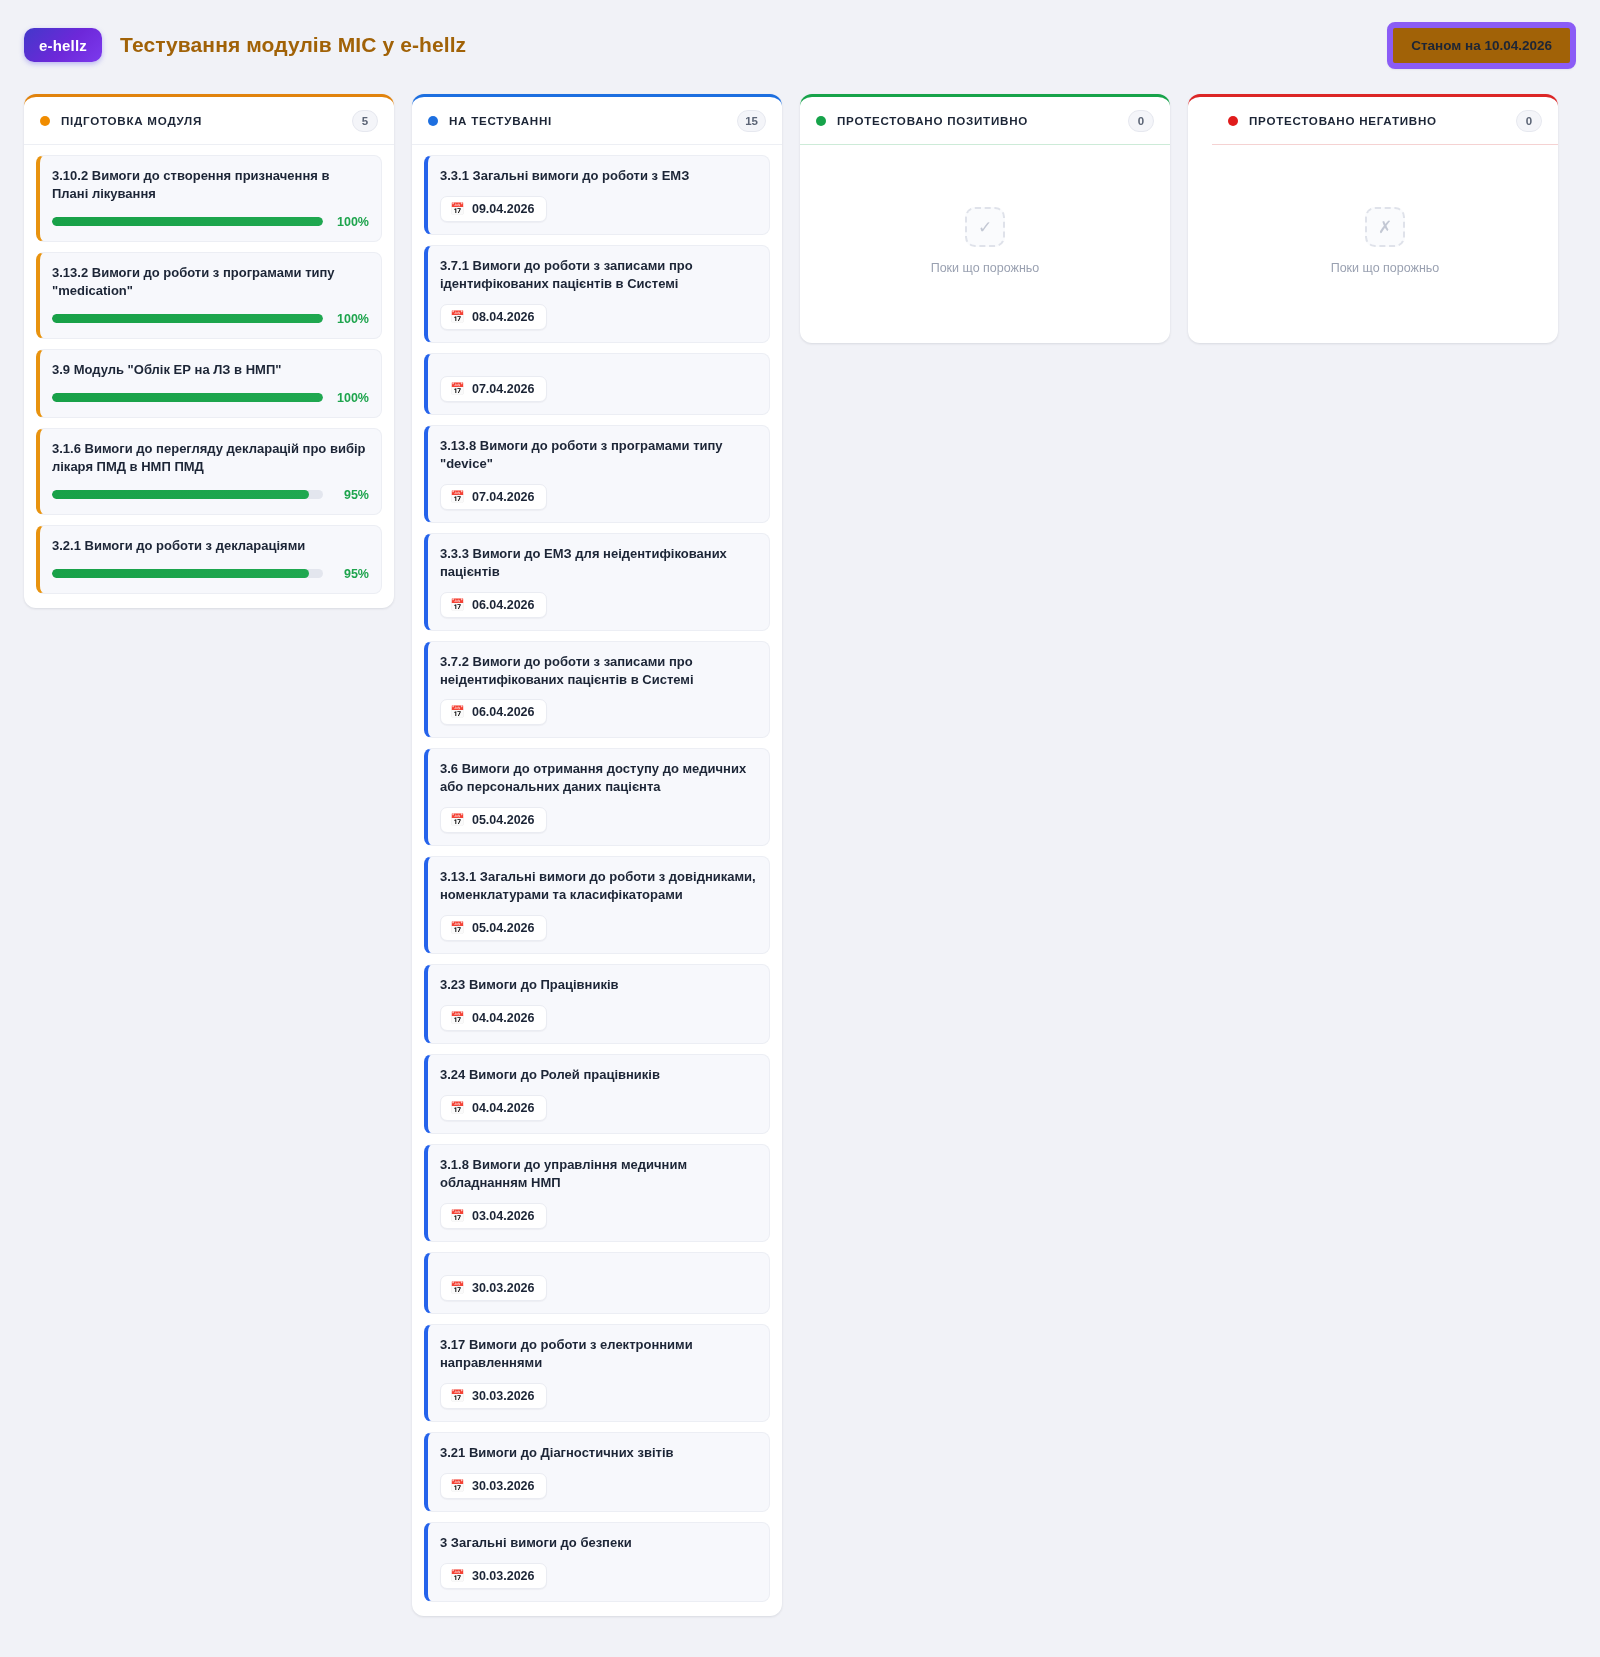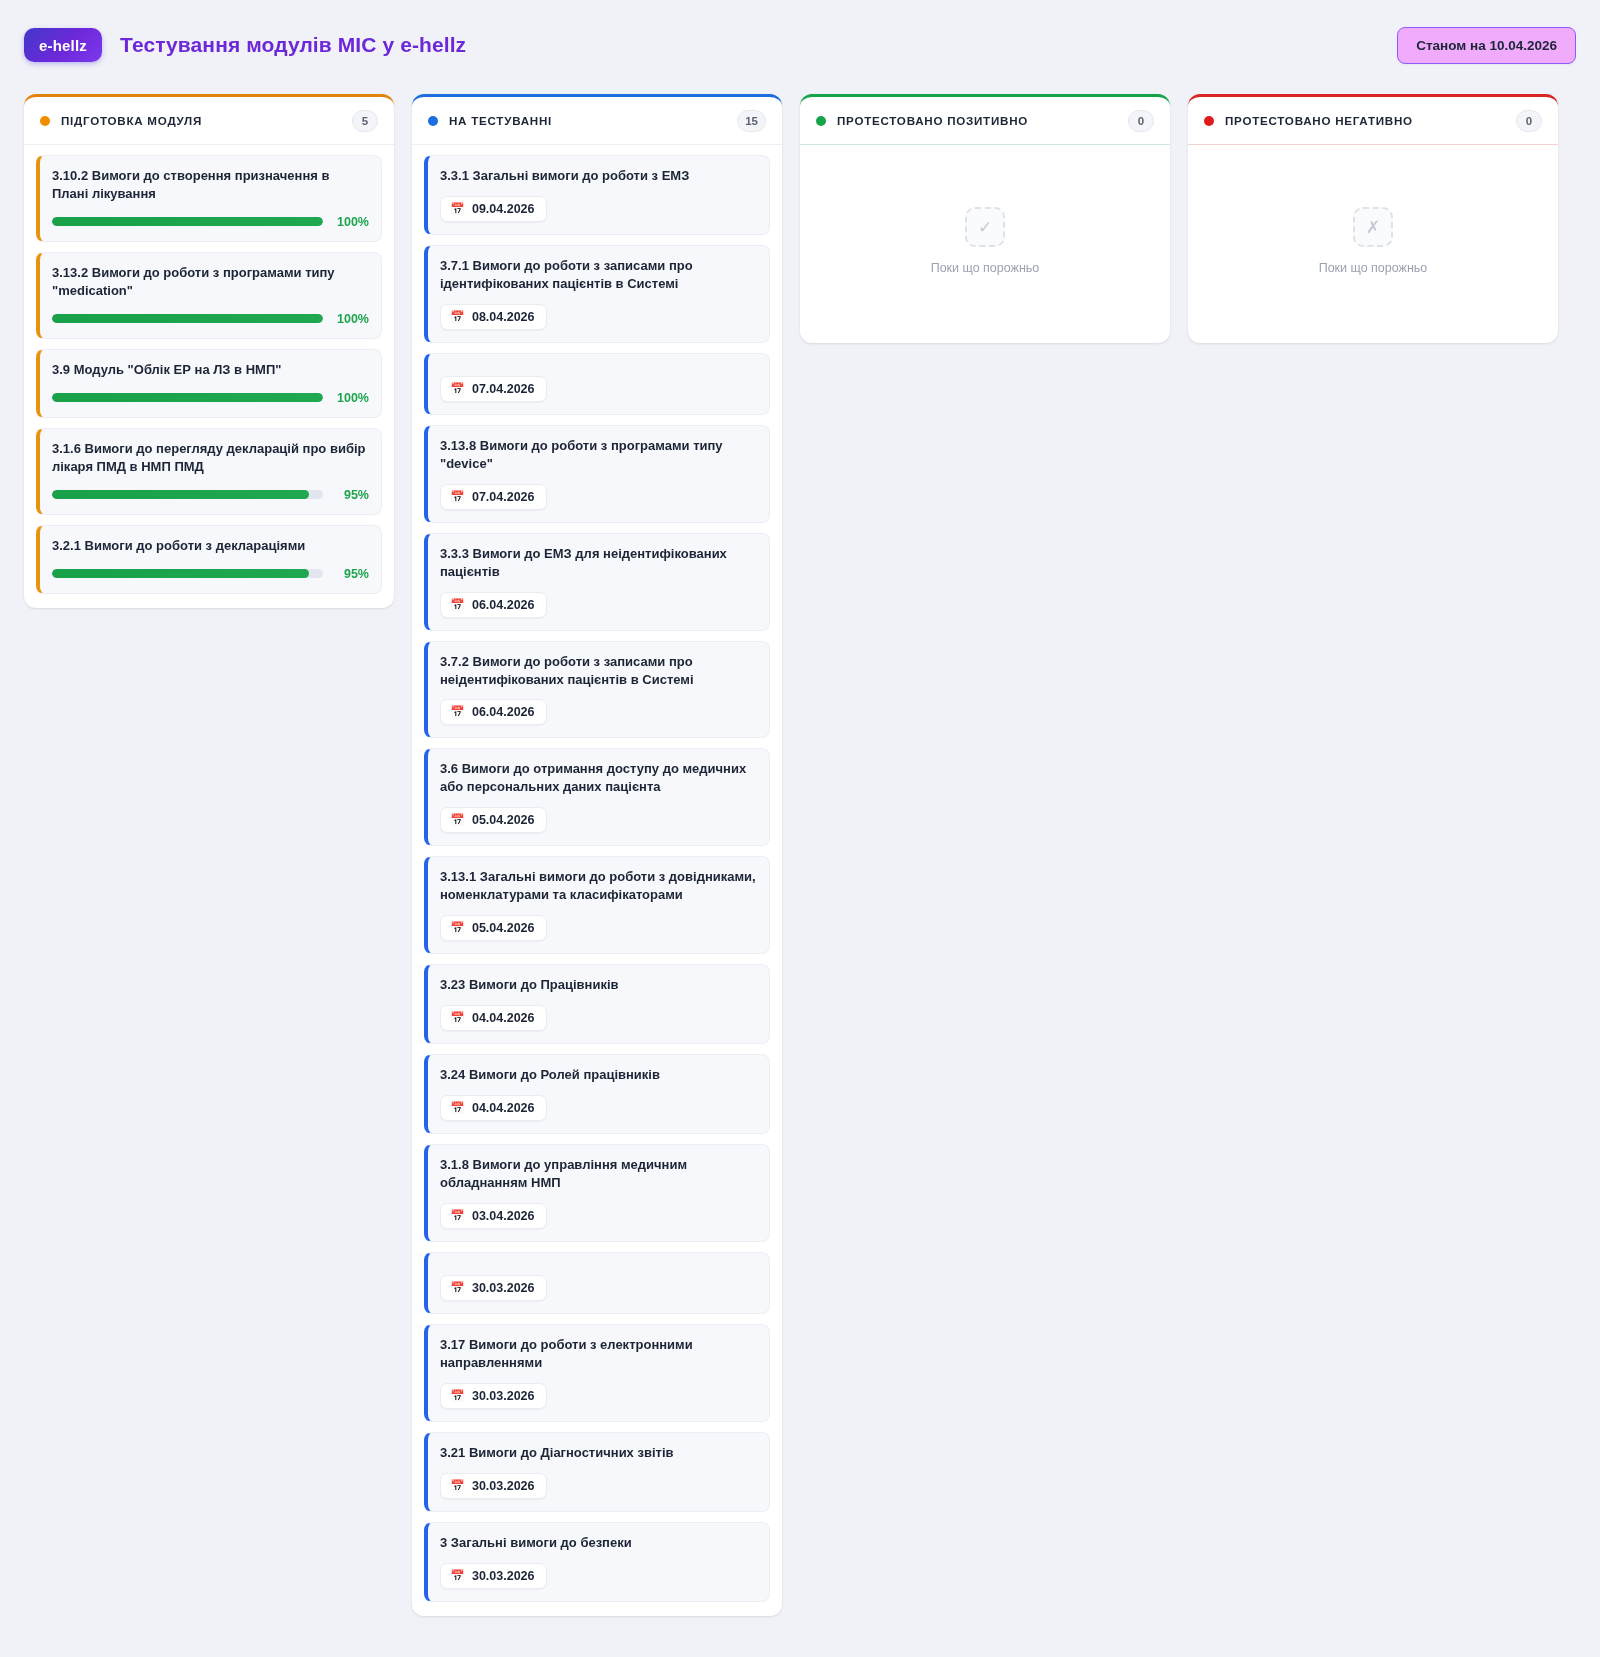--- a/index.html
+++ b/index.html
@@ -27,27 +27,27 @@
     background: linear-gradient(135deg, #4338ca 0%, #6d28d9 55%, #7c3aed 100%);
     color: #ffffff;
     font-size: 15px; font-weight: 700; letter-spacing: .2px;
     box-shadow: 0 2px 5px rgba(79,70,229,.35);
     flex: none;
   }
   .page-title {
     margin-left: 18px;
     font-size: 21px;
     font-weight: 700;
-    color: #6d28d9;
+    color: #a16207;
     letter-spacing: .1px;
   }
   .asof-btn {
     margin-left: auto;
-    background: #f0abfc;
-    border: 1px solid #8b5cf6;
+    background: #a16207;
+    border: 6px solid #8b5cf6;
     border-radius: 8px;
     padding: 10px 18px;
     font-size: 13.5px;
     font-weight: 700;
     color: #1c2536;
     box-shadow: 0 1px 2px rgba(16,24,40,.05);
     cursor: pointer;
     font-family: "Liberation Sans", sans-serif;
     text-align: right;
   }
@@ -63,21 +63,21 @@
     flex: none;
     background: #ffffff;
     border-radius: 12px;
     border-top: 3px solid #4c1d95;
     box-shadow: 0 1px 3px rgba(16,24,40,.07), 0 1px 2px rgba(16,24,40,.04);
     overflow: hidden;
   }
   .column.c-prep   { border-top-color: #e1830d; }
   .column.c-test   { border-top-color: #1d6fe0; }
   .column.c-pass   { border-top-color: #17a34a; }
-  .column.c-fail   { border-top-color: #dc2626; }
+  .column.c-fail   { border-top-color: #dc2626; padding-left: 24px; }
 
   .col-head {
     display: flex;
     align-items: center;
     height: 48px;
     padding: 0 16px;
     border-bottom: 1px solid #edeff4;
   }
   .c-pass .col-head { border-bottom-color: #cdebd8; text-align: center; }
   .c-fail .col-head { border-bottom-color: #f5d2d2; }

